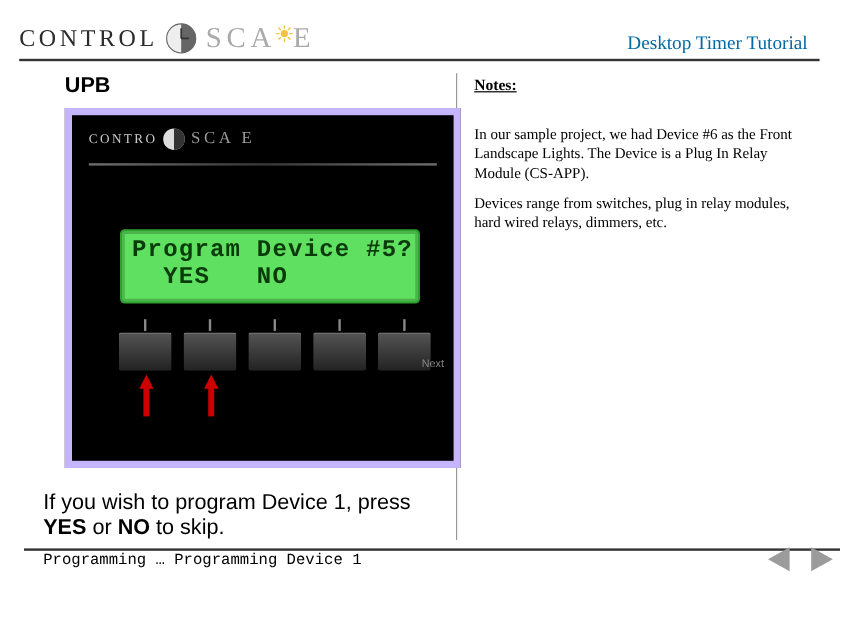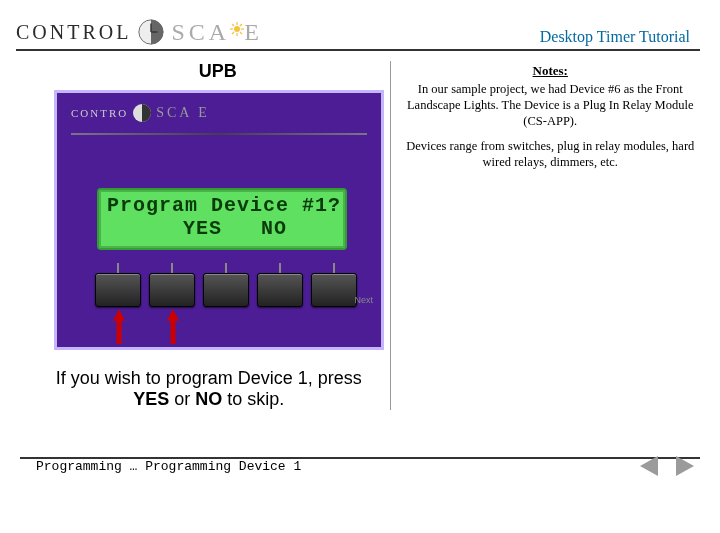--- a/index.html
+++ b/index.html
@@ -4,22 +4,21 @@
 <style>
   * { box-sizing: border-box; margin: 0; padding: 0; }
   body {
     width: 720px;
     height: 533px;
     font-family: Tahoma, Arial, sans-serif;
     background: #fff;
     position: relative;
   }
   .page {
-    padding: 18px 20px 0 10px;
-    text-align: center;
+    padding: 18px 37px 0 10px;
   }
   .header {
     display: flex;
     align-items: flex-end;
     justify-content: space-between;
     border-bottom: 2px solid #333;
     padding-bottom: 3px;
     margin-left: 6px;
   }
   .logo {
@@ -59,25 +58,25 @@
     font-size: 12.5px;
     line-height: 1.25;
   }
   .section-label {
     font-weight: bold;
     font-size: 18px;
     padding-left: 0;
     margin-bottom: 8px;
   }
   .device {
-    background:#4c1d95;
+    background:#000000;
     width: 330px;
-    height: 260px;
+    height: 300px;
     position: relative;
-    border:3px solid #c4b5fd;
+    border:6px solid #c4b5fd;
   }
   .device-logo {
     position:absolute;
     top: 10px;
     left: 14px;
     display:flex;
     align-items:center;
     gap:4px;
     font-family: "Times New Roman", serif;
     letter-spacing:2px;
@@ -173,21 +172,21 @@
     font-size: 18px;
     color:#000;
     margin-left:-18px;
   }
   .instruction b { font-weight:bold; }
   .notes-h {
     font-weight:bold;
     font-size:13px;
     text-decoration: underline;
     margin-top:2px;
-    margin-bottom:3px;
+    margin-bottom:26px;
   }
   .note-p { margin-bottom: 10px; }
   .footer-rule{
     position:absolute;
     left:20px; right:20px;
     top: 457px;
     border-top:2px solid #333;
   }
   .footer {
     position:absolute;
@@ -248,21 +247,21 @@
           <span>CONTRO</span>
           <svg class="clock2" viewBox="0 0 20 20">
             <circle cx="10" cy="10" r="9" fill="#ddd"></circle>
             <path d="M10 1 A9 9 0 0 1 10 19 Z" fill="#333"></path>
           </svg>
           <span class="w2">SCA  E</span>
         </div>
         <div class="device-rule"></div>
 
         <div class="lcd">
-          <div class="lcd-line">Program Device #1?</div>
+          <div class="lcd-line">Program Device #5?</div>
           <div class="lcd-line">  YES   NO</div>
         </div>
 
         <div class="btn-tick" style="left:60px"></div>
         <div class="btn-tick" style="left:114px"></div>
         <div class="btn-tick" style="left:168px"></div>
         <div class="btn-tick" style="left:222px"></div>
         <div class="btn-tick" style="left:276px"></div>
 
         <div class="buttons-row">

